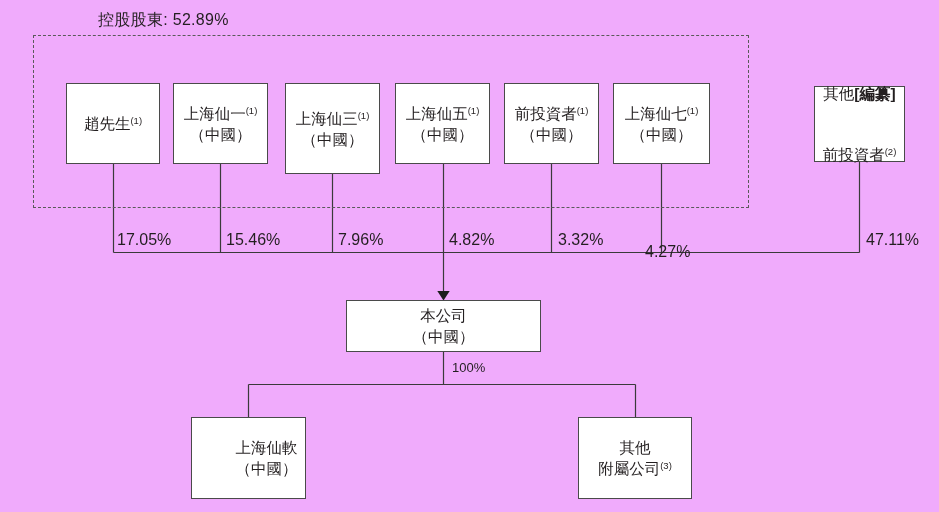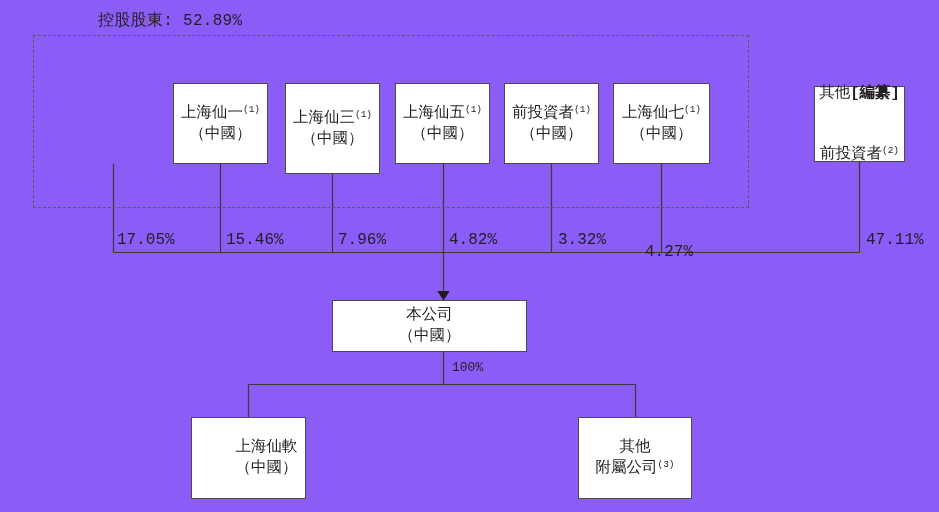--- a/index.html
+++ b/index.html
@@ -1,21 +1,21 @@
 <!DOCTYPE html>
 <html><head>
 <meta charset="utf-8">
 <style>
   html,body { margin:0; padding:0; background:#ffffff; }
   .stage {
     position:relative;
     width:939px; height:512px;
-    background:#8b5cf6;
+    background:#f0abfc;
     color:#231f20;
-    font-family:Liberation Mono, monospace;
+    font-family:Liberation Sans, sans-serif;
     overflow:hidden;
   }
   .wires { position:absolute; left:0; top:0; }
   .wires path { stroke:#3a3a3a; stroke-width:1.2; fill:none; }
   .wires polygon { fill:#1c1c1c; stroke:none; }
   .group-box {
     position:absolute;
     left:33px; top:35px; width:714px; height:171px;
     border:1px dashed #5a5a5a;
   }
@@ -35,21 +35,21 @@
   }
   .node sup { font-size:9.5px; line-height:0; vertical-align:5px; letter-spacing:0; }
   .node b { font-weight:bold; }
   .o1 { left:66px;  top:83px; width:94px; height:81px; }
   .o2 { left:173px; top:83px; width:95px; height:81px; }
   .o3 { left:285px; top:83px; width:95px; height:91px;align-items:center; }
   .o4 { left:395px; top:83px; width:95px; height:81px; }
   .o5 { left:504px; top:83px; width:95px; height:81px; }
   .o6 { left:613px; top:83px; width:97px; height:81px; }
   .o7 { left:814px; top:86px; width:91px; height:76px;gap:40px; }
-  .company { left:332px; top:300px; width:195px; height:52px; }
+  .company { left:346px; top:300px; width:195px; height:52px; }
   .sub1 { left:191px; top:417px; width:115px; height:82px;padding-left:36px; }
   .sub2 { left:578px; top:417px; width:114px; height:82px; }
   .pct { position:absolute; top:231px; font-size:16px; white-space:nowrap; }
   .p1 { left:117px; } .p2 { left:226px; } .p3 { left:338px; }
   .p4 { left:449px; } .p5 { left:558px; } .p6 { left:645px;margin-top:12px; }
   .p7 { left:866px; }
   .pct-100 { position:absolute; left:452px; top:360px; font-size:13px; }
 </style>
 </head>
 <body>
@@ -69,20 +69,23 @@
     <path d="M248.5 384.5 L635.5 384.5"></path>
     <path d="M248.5 384.5 L248.5 417"></path>
     <path d="M635.5 384.5 L635.5 417"></path>
     <polygon points="437.3,291 449.7,291 443.5,300.5"></polygon>
   </svg>
 
   <div class="group-box"></div>
 
   <div class="title">控股股東: 52.89%</div>
 
+  <div class="node o1">
+    <div><span>趙先生</span><sup>(1)</sup></div>
+  </div>
 
   <div class="node o2">
     <div><span>上海仙一</span><sup>(1)</sup></div>
     <div>（中國）</div>
   </div>
 
   <div class="node o3">
     <div><span>上海仙三</span><sup>(1)</sup></div>
     <div>（中國）</div>
   </div>

